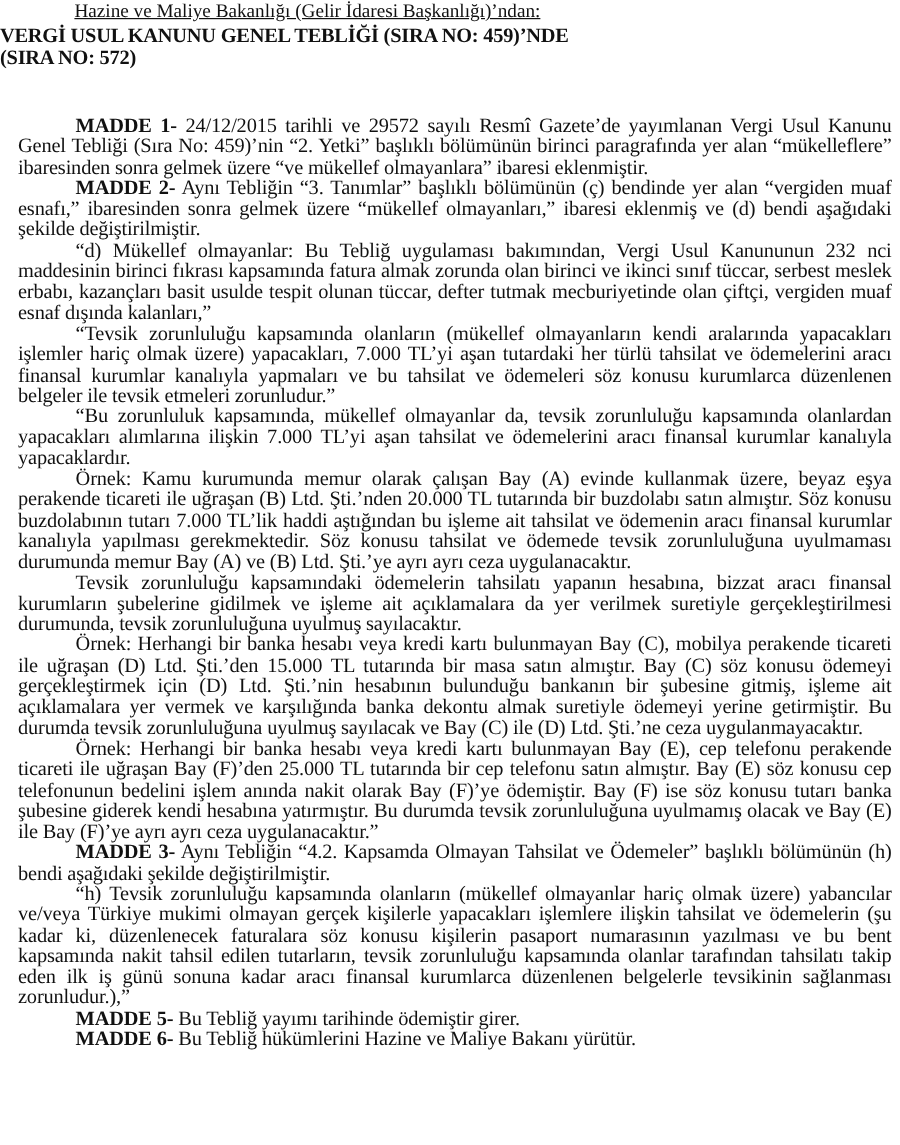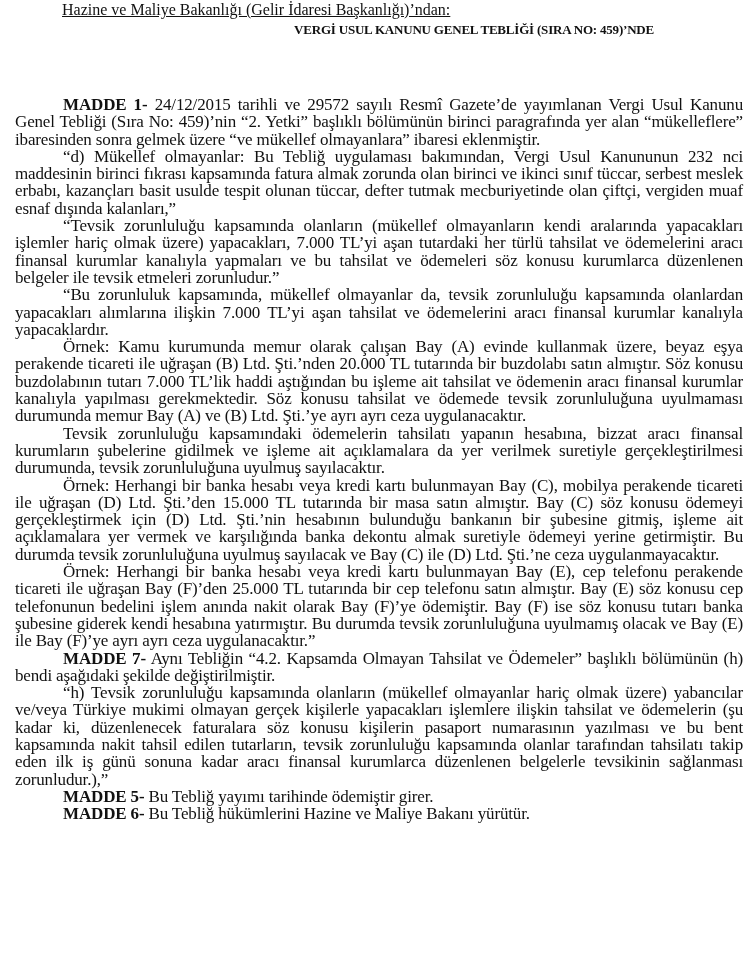--- a/index.html
+++ b/index.html
@@ -9,51 +9,53 @@
     color: #111111;
   }
   .page { position: relative; width: 750px; height: 954px; }
   .issuer {
     position: absolute; left: 62px; top: 2px;
     font-size: 16px; line-height: 16px;
     text-decoration: underline; white-space: nowrap;
   }
   .title {
     position: absolute; left: 0; width: 654px; top: 21px;
-    text-align: right; font-weight: bold;
-    font-size: 13px; line-height: 18px;
+    text-align: left; font-weight: bold;
+    font-size: 17px; line-height: 18px;
     letter-spacing: -0.2px;
   }
   .title div { white-space: nowrap; }
   .body {
     position: absolute; left: 15px; width: 728px; top: 96px;
     font-size: 17px; line-height: 17.3px;
     text-align: justify;
     letter-spacing: -0.15px;
   }
   .body p { margin: 0; text-indent: 48px; }
   .body p .madde { font-weight: bold; }
 </style>
 </head>
 <body>
 
 <div class="page">
   <div class="issuer">Hazine ve Maliye Bakanlığı (Gelir İdaresi Başkanlığı)’ndan:</div>
 
   <div class="title">
     <div>VERGİ USUL KANUNU GENEL TEBLİĞİ (SIRA NO: 459)’NDE</div>
+    <div>(SIRA NO: 572)</div>
   </div>
 
   <div class="body">
     <p><span class="madde">MADDE 1-</span><span> 24/12/2015 tarihli ve 29572 sayılı Resmî Gazete’de yayımlanan Vergi Usul Kanunu Genel Tebliği (Sıra No: 459)’nin “2. Yetki” başlıklı bölümünün birinci paragrafında yer alan “mükelleflere” ibaresinden sonra gelmek üzere “ve mükellef olmayanlara” ibaresi eklenmiştir.</span></p>
+    <p><span class="madde">MADDE 2-</span><span> Aynı Tebliğin “3. Tanımlar” başlıklı bölümünün (ç) bendinde yer alan “vergiden muaf esnafı,” ibaresinden sonra gelmek üzere “mükellef olmayanları,” ibaresi eklenmiş ve (d) bendi aşağıdaki şekilde değiştirilmiştir.</span></p>
     <p><span>“d) Mükellef olmayanlar: Bu Tebliğ uygulaması bakımından, Vergi Usul Kanununun 232 nci maddesinin birinci fıkrası kapsamında fatura almak zorunda olan birinci ve ikinci sınıf tüccar, serbest meslek erbabı, kazançları basit usulde tespit olunan tüccar, defter tutmak mecburiyetinde olan çiftçi, vergiden muaf esnaf dışında kalanları,”</span></p>
     <p><span>“Tevsik zorunluluğu kapsamında olanların (mükellef olmayanların kendi aralarında yapacakları işlemler hariç olmak üzere) yapacakları, 7.000 TL’yi aşan tutardaki her türlü tahsilat ve ödemelerini aracı finansal kurumlar kanalıyla yapmaları ve bu tahsilat ve ödemeleri söz konusu kurumlarca düzenlenen belgeler ile tevsik etmeleri zorunludur.”</span></p>
     <p><span>“Bu zorunluluk kapsamında, mükellef olmayanlar da, tevsik zorunluluğu kapsamında olanlardan yapacakları alımlarına ilişkin 7.000 TL’yi aşan tahsilat ve ödemelerini aracı finansal kurumlar kanalıyla yapacaklardır.</span></p>
     <p><span>Örnek: Kamu kurumunda memur olarak çalışan Bay (A) evinde kullanmak üzere, beyaz eşya perakende ticareti ile uğraşan (B) Ltd. Şti.’nden 20.000 TL tutarında bir buzdolabı satın almıştır. Söz konusu buzdolabının tutarı 7.000 TL’lik haddi aştığından bu işleme ait tahsilat ve ödemenin aracı finansal kurumlar kanalıyla yapılması gerekmektedir. Söz konusu tahsilat ve ödemede tevsik zorunluluğuna uyulmaması durumunda memur Bay (A) ve (B) Ltd. Şti.’ye ayrı ayrı ceza uygulanacaktır.</span></p>
     <p><span>Tevsik zorunluluğu kapsamındaki ödemelerin tahsilatı yapanın hesabına, bizzat aracı finansal kurumların şubelerine gidilmek ve işleme ait açıklamalara da yer verilmek suretiyle gerçekleştirilmesi durumunda, tevsik zorunluluğuna uyulmuş sayılacaktır.</span></p>
     <p><span>Örnek: Herhangi bir banka hesabı veya kredi kartı bulunmayan Bay (C), mobilya perakende ticareti ile uğraşan (D) Ltd. Şti.’den 15.000 TL tutarında bir masa satın almıştır. Bay (C) söz konusu ödemeyi gerçekleştirmek için (D) Ltd. Şti.’nin hesabının bulunduğu bankanın bir şubesine gitmiş, işleme ait açıklamalara yer vermek ve karşılığında banka dekontu almak suretiyle ödemeyi yerine getirmiştir. Bu durumda tevsik zorunluluğuna uyulmuş sayılacak ve Bay (C) ile (D) Ltd. Şti.’ne ceza uygulanmayacaktır.</span></p>
     <p><span>Örnek: Herhangi bir banka hesabı veya kredi kartı bulunmayan Bay (E), cep telefonu perakende ticareti ile uğraşan Bay (F)’den 25.000 TL tutarında bir cep telefonu satın almıştır. Bay (E) söz konusu cep telefonunun bedelini işlem anında nakit olarak Bay (F)’ye ödemiştir. Bay (F) ise söz konusu tutarı banka şubesine giderek kendi hesabına yatırmıştır. Bu durumda tevsik zorunluluğuna uyulmamış olacak ve Bay (E) ile Bay (F)’ye ayrı ayrı ceza uygulanacaktır.”</span></p>
-    <p><span class="madde">MADDE 7-</span><span> Aynı Tebliğin “4.2. Kapsamda Olmayan Tahsilat ve Ödemeler” başlıklı bölümünün (h) bendi aşağıdaki şekilde değiştirilmiştir.</span></p>
+    <p><span class="madde">MADDE 3-</span><span> Aynı Tebliğin “4.2. Kapsamda Olmayan Tahsilat ve Ödemeler” başlıklı bölümünün (h) bendi aşağıdaki şekilde değiştirilmiştir.</span></p>
     <p><span>“h) Tevsik zorunluluğu kapsamında olanların (mükellef olmayanlar hariç olmak üzere) yabancılar ve/veya Türkiye mukimi olmayan gerçek kişilerle yapacakları işlemlere ilişkin tahsilat ve ödemelerin (şu kadar ki, düzenlenecek faturalara söz konusu kişilerin pasaport numarasının yazılması ve bu bent kapsamında nakit tahsil edilen tutarların, tevsik zorunluluğu kapsamında olanlar tarafından tahsilatı takip eden ilk iş günü sonuna kadar aracı finansal kurumlarca düzenlenen belgelerle tevsikinin sağlanması zorunludur.),”</span></p>
     <p><span class="madde">MADDE 5-</span><span> Bu Tebliğ yayımı tarihinde ödemiştir girer.</span></p>
     <p><span class="madde">MADDE 6-</span><span> Bu Tebliğ hükümlerini Hazine ve Maliye Bakanı yürütür.</span></p>
   </div>
 </div>
 
 </body></html>

